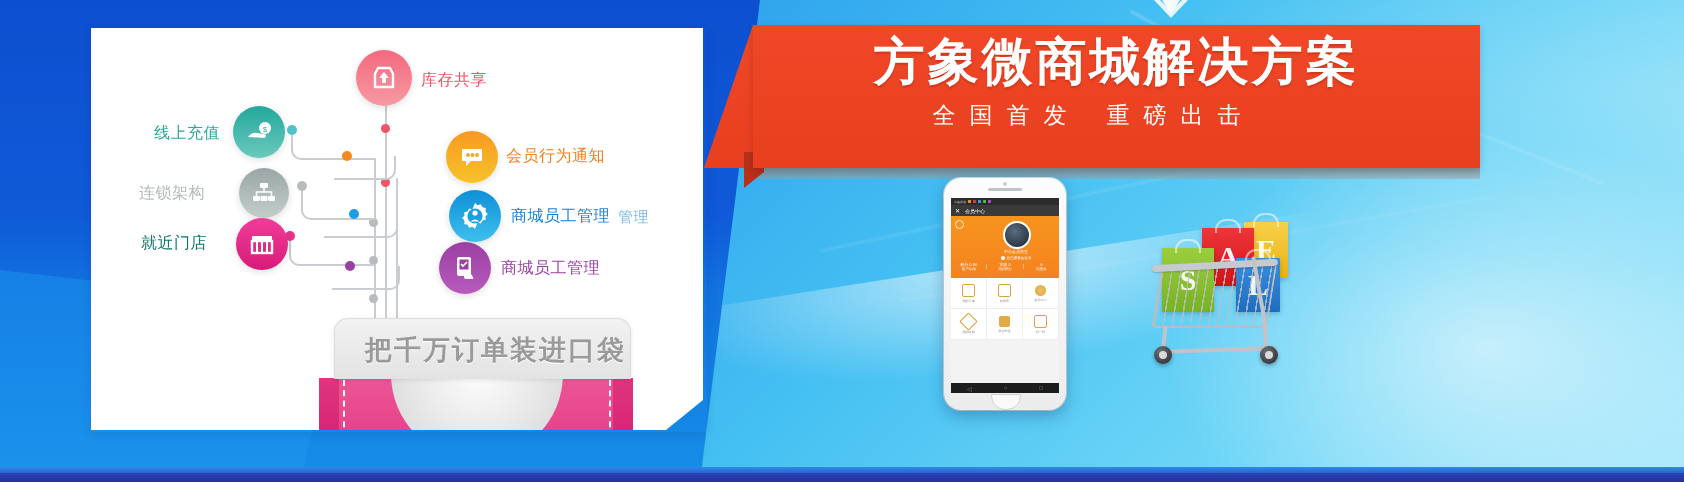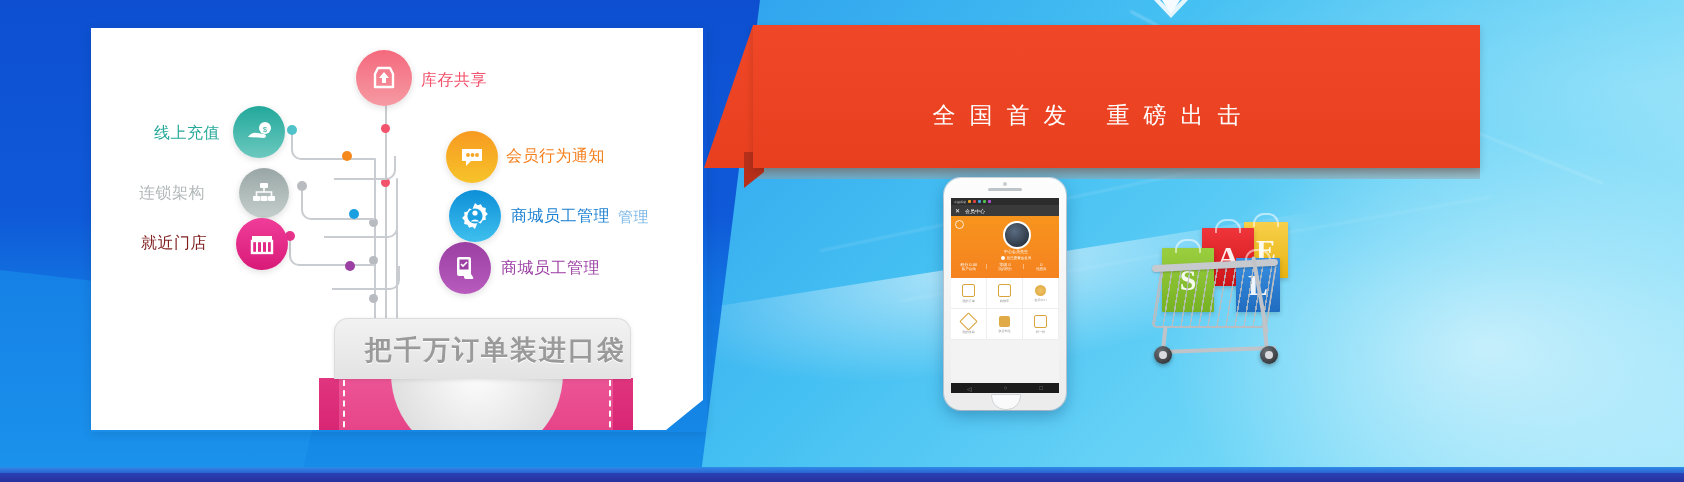--- a/index.html
+++ b/index.html
@@ -273,21 +273,21 @@
     </div>
     <div class="node-label" style="left:48px;top:155px;color:#b2b8b8;">连锁架构</div>
 
     <div class="node" style="left:145px;top:190px;width:52px;height:52px;background:linear-gradient(180deg,#f03d99 0%,#d81a78 100%);">
       <svg width="28" height="28" viewBox="0 0 28 28">
           <rect x="4" y="6" width="20" height="4" fill="#fff"></rect>
           <rect x="4" y="11" width="20" height="12" fill="none" stroke="#fff" stroke-width="2.4"></rect>
           <path d="M9 11 V23 M14 11 V23 M19 11 V23" stroke="#fff" stroke-width="2"></path>
         </svg>
     </div>
-    <div class="node-label" style="left:50px;top:205px;color:#7f1d1d;">就近门店</div>
+    <div class="node-label" style="left:50px;top:205px;color:#0f766e;">就近门店</div>
 
     <div class="node" style="left:355px;top:103px;width:52px;height:52px;background:linear-gradient(180deg,#f79a21 0%,#f7c32a 100%);">
       <svg width="30" height="30" viewBox="0 0 30 30">
           <path d="M5 7 H25 V19 H14 L9 24 V19 H5 Z" fill="#fff"></path>
           <circle cx="11" cy="13" r="1.9" fill="#f5a623"></circle>
           <circle cx="15.5" cy="13" r="1.9" fill="#f5a623"></circle>
           <circle cx="20" cy="13" r="1.9" fill="#f5a623"></circle>
         </svg>
     </div>
     <div class="node-label" style="left:415px;top:118px;color:#f5811f;">会员行为通知</div>
@@ -319,20 +319,21 @@
     <div class="pocket-dash" style="left:518px;"></div>
     <div class="pocket-flap"></div>
     <div class="pocket-top"></div>
     <div class="pocket-text">把千万订单装进口袋</div>
   </div>
 
   <div id="red-tail"></div>
   <div id="red-shadow"></div>
   <div id="red-fold"></div>
   <div id="red-banner"></div>
+  <div id="banner-title">方象微商城解决方案</div>
   <div id="banner-sub">
     <span>全国首发</span><span class="gap"></span><span>重磅出击</span>
   </div>
 
   <div id="phone">
     <div id="phone-cam"></div>
     <div id="phone-speaker"></div>
 
     <div id="phone-screen">
       <div class="ph-status">

